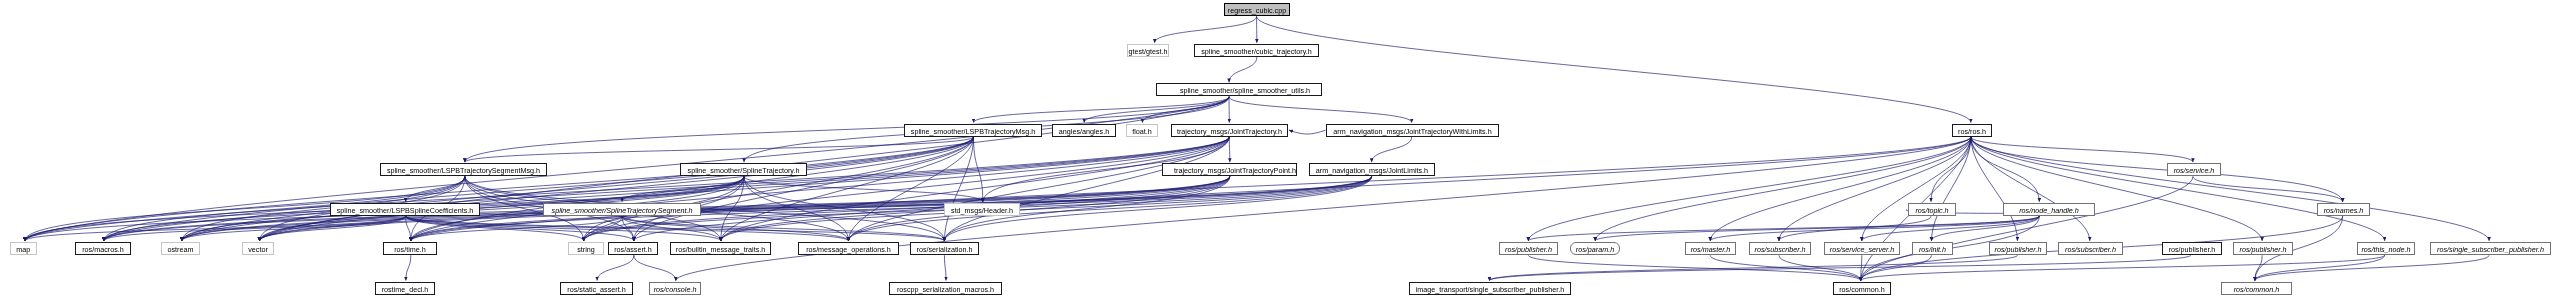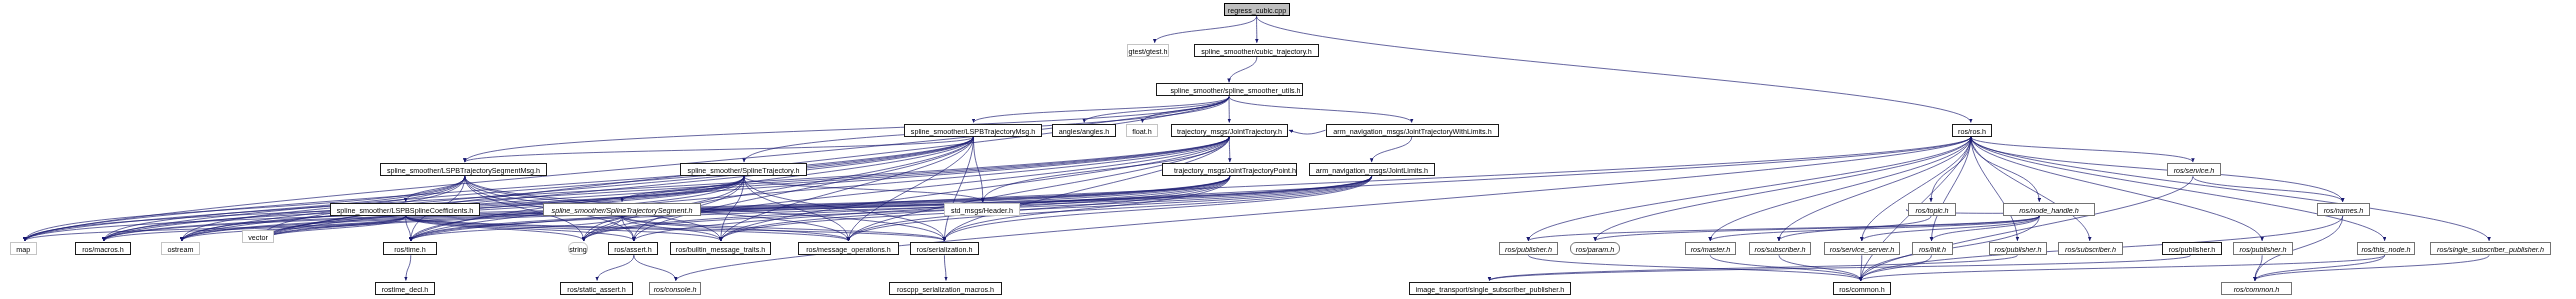--- a/index.html
+++ b/index.html
@@ -163,44 +163,44 @@
         <path d="M4393,496 C4393,522.95 4379,518.05 4379,545" fill="none" stroke="#191970" stroke-width="1.3" marker-end="url(#arrow)"></path>
         <path d="M4631,496 C4631,522.95 4379,518.05 4379,545" fill="none" stroke="#191970" stroke-width="1.3" marker-end="url(#arrow)"></path>
         <path d="M4834,496 C4834,522.95 4379,518.05 4379,545" fill="none" stroke="#191970" stroke-width="1.3" marker-end="url(#arrow)"></path>
         <path d="M4631,496 C4631,522.95 3613,518.05 3613,545" fill="none" stroke="#191970" stroke-width="1.3" marker-end="url(#arrow)"></path>
       </g>
   </svg>
   <div id="nodes">
       <div class="node root" style="left: 1224px; top: 3.1px; width: 66px;">regress_cubic.cpp</div>
       <div class="node ext" style="left: 1127px; top: 44px; width: 42px;">gtest/gtest.h</div>
       <div class="node doc" style="left: 1194px; top: 44px; width: 125px;">spline_smoother/cubic_trajectory.h</div>
-      <div class="node doc" style="left: 1156px; top: 83px; width: 147px; padding-left: 12px;">spline_smoother/spline_smoother_utils.h</div>
+      <div class="node doc" style="left: 1156px; top: 83px; width: 166px; padding-left: 12px;">spline_smoother/spline_smoother_utils.h</div>
       <div class="node doc" style="left: 904px; top: 124px; width: 138px;">spline_smoother/LSPBTrajectoryMsg.h</div>
       <div class="node doc" style="left: 1052px; top: 124px; width: 64px;">angles/angles.h</div>
       <div class="node ext" style="left: 1126px; top: 124px; width: 32px;">float.h</div>
       <div class="node doc" style="left: 1171px; top: 124px; width: 117px;">trajectory_msgs/JointTrajectory.h</div>
       <div class="node doc" style="left: 1326px; top: 124px; width: 173px;">arm_navigation_msgs/JointTrajectoryWithLimits.h</div>
       <div class="node doc" style="left: 1952px; top: 124px; width: 40px;">ros/ros.h</div>
       <div class="node doc" style="left: 380px; top: 163px; width: 167px;">spline_smoother/LSPBTrajectorySegmentMsg.h</div>
       <div class="node doc" style="left: 680px; top: 163px; width: 127px;">spline_smoother/SplineTrajectory.h</div>
       <div class="node doc" style="left: 1162px; top: 163px; width: 135px; text-align: right;">trajectory_msgs/JointTrajectoryPoint.h</div>
       <div class="node doc" style="left: 1309px; top: 163px; width: 126px;">arm_navigation_msgs/JointLimits.h</div>
       <div class="node trunc" style="left: 2167px; top: 163px; width: 54px;">ros/service.h</div>
       <div class="node doc" style="left: 330px; top: 203px; width: 150px;">spline_smoother/LSPBSplineCoefficients.h</div>
       <div class="node trunc" style="left: 543px; top: 203px; width: 158px;">spline_smoother/SplineTrajectorySegment.h</div>
       <div class="node ext" style="left: 944px; top: 203px; width: 76px;">std_msgs/Header.h</div>
       <div class="node trunc" style="left: 1908px; top: 203px; width: 48px;">ros/topic.h</div>
       <div class="node trunc" style="left: 2003px; top: 203px; width: 92px;">ros/node_handle.h</div>
       <div class="node trunc" style="left: 2317px; top: 203px; width: 53px;">ros/names.h</div>
       <div class="node ext" style="left: 9.8px; top: 242px; width: 27px;">map</div>
       <div class="node doc" style="left: 75px; top: 242px; width: 56px;">ros/macros.h</div>
       <div class="node ext" style="left: 161px; top: 242px; width: 39px;">ostream</div>
-      <div class="node ext" style="left: 242px; top: 230px; width: 32px;">vector</div>
+      <div class="node ext" style="left: 242px; top: 242px; width: 32px;">vector</div>
       <div class="node doc" style="left: 383px; top: 242px; width: 54px;">ros/time.h</div>
-      <div class="node ext" style="left: 568px; top: 242px; width: 20px; border-radius: 6px;">string</div>
+      <div class="node ext" style="left: 568px; top: 242px; width: 36px;">string</div>
       <div class="node doc" style="left: 608px; top: 242px; width: 50px;">ros/assert.h</div>
       <div class="node doc" style="left: 670px; top: 242px; width: 101px;">ros/builtin_message_traits.h</div>
       <div class="node doc" style="left: 798px; top: 242px; width: 101px;">ros/message_operations.h</div>
       <div class="node doc" style="left: 910px; top: 242px; width: 69px;">ros/serialization.h</div>
       <div class="node trunc" style="left: 1499px; top: 242px; width: 59px;">ros/publisher.h</div>
       <div class="node trunc" style="left: 1570px; top: 242px; width: 50px; border-radius: 6px;">ros/param.h</div>
       <div class="node trunc" style="left: 1685px; top: 242px; width: 51px;">ros/master.h</div>
       <div class="node trunc" style="left: 1749px; top: 242px; width: 62px;">ros/subscriber.h</div>
       <div class="node trunc" style="left: 1824px; top: 242px; width: 76px;">ros/service_server.h</div>
       <div class="node trunc" style="left: 1912px; top: 242px; width: 41px;">ros/init.h</div>

